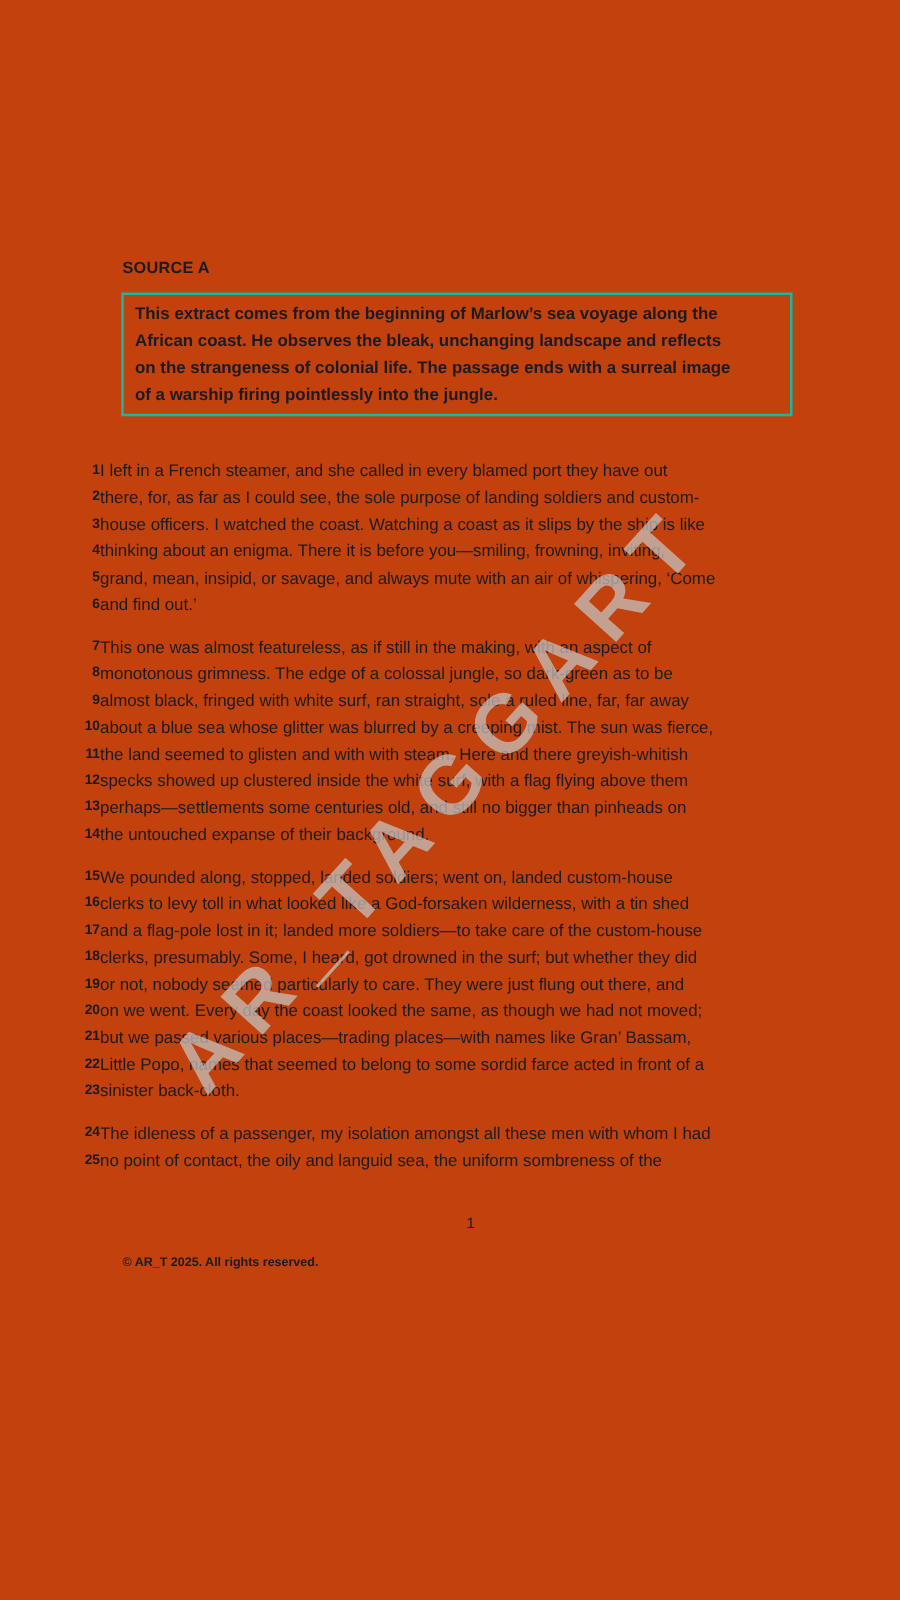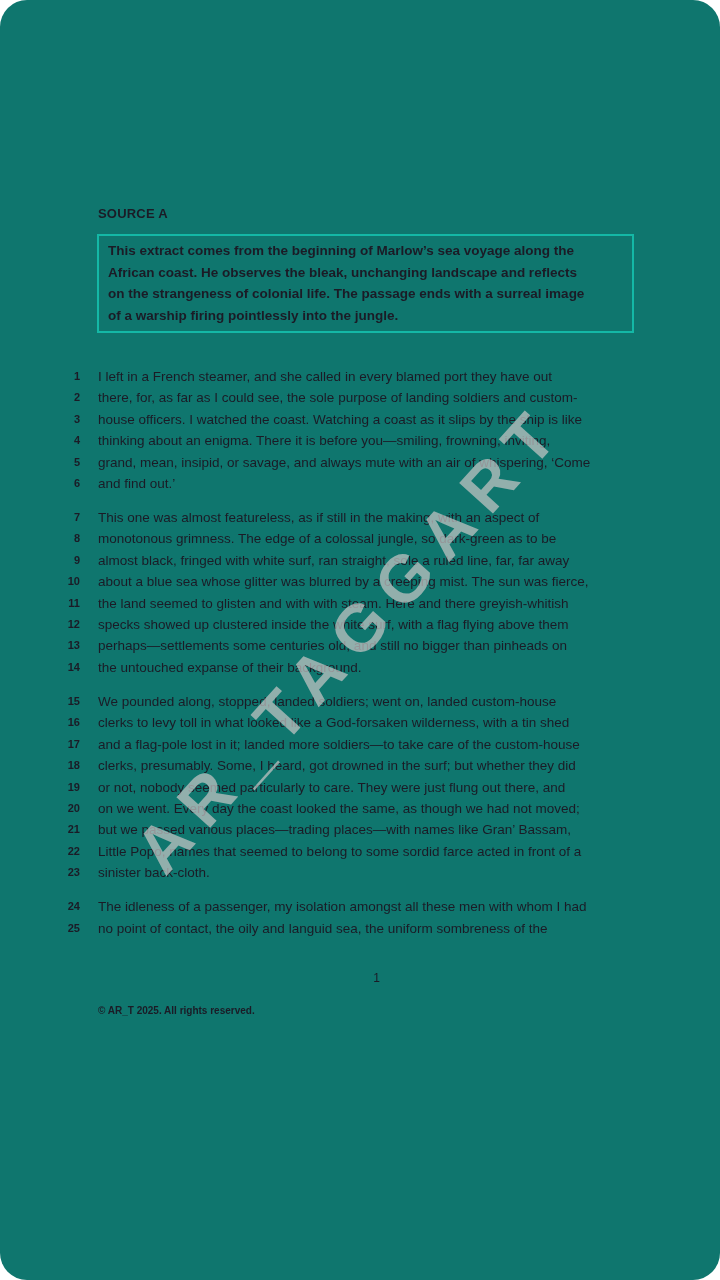--- a/index.html
+++ b/index.html
@@ -1,24 +1,23 @@
 <!DOCTYPE html>
 <html><head>
 <meta charset="utf-8">
 <style>
   html, body { margin: 0; padding: 0; background: #ffffff; }
   .page {
     position: relative;
     width: 720px;
     height: 1280px;
-    background: #0f766e;
+    background: #c2410c;
     overflow: hidden;
     font-family: "Liberation Sans", sans-serif;
     color: #1b1b26;
-    border-radius: 27px;
   }
   .source-label {
     position: absolute;
     left: 98px;
     top: 206px;
     font-size: 13px;
     font-weight: 700;
     letter-spacing: 0.2px;
   }
   .intro-box {
@@ -46,21 +45,20 @@
     white-space: pre;
   }
   .ln {
     width: 80px;
     text-align: right;
     font-size: 11px;
     font-weight: 700;
     flex: 0 0 80px;
   }
   .ptext {
-    margin-left: 18px;
     font-size: 13.5px;
   }
   .page-number {
     position: absolute;
     left: 98px;
     top: 971px;
     width: 557px;
     text-align: center;
     font-size: 12px;
   }

